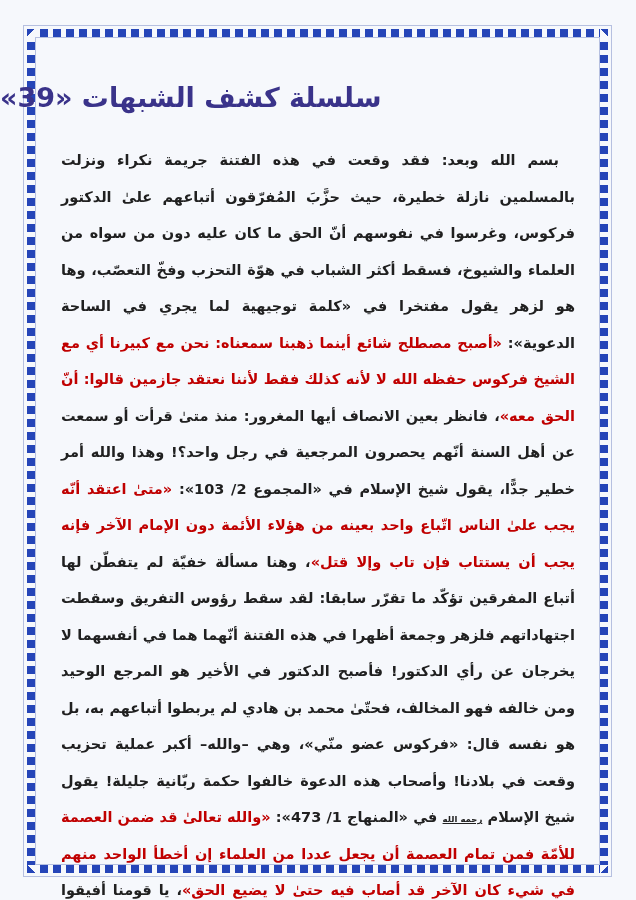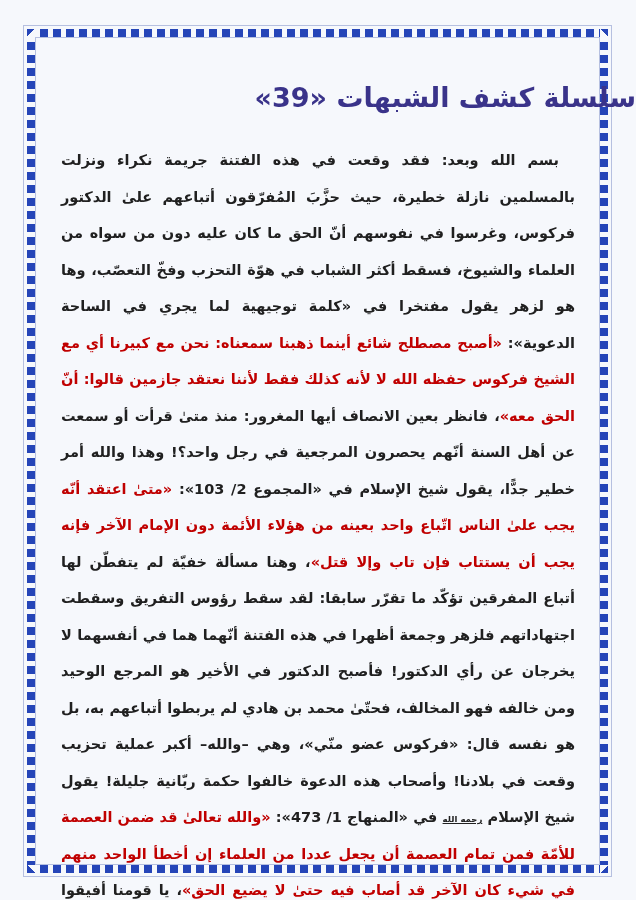--- a/index.html
+++ b/index.html
@@ -38,21 +38,21 @@
   .b-left{left:3px;}
   .b-right{right:3px;}
   .b-corner{position:absolute;width:8px;height:8px;}
   .c-tl{left:3px;top:3px;background:linear-gradient(135deg,var(--blue) 50%,transparent 50%),var(--bg);}
   .c-tr{right:3px;top:3px;background:linear-gradient(225deg,var(--blue) 50%,transparent 50%),var(--bg);}
   .c-bl{left:3px;bottom:3px;background:linear-gradient(45deg,var(--blue) 50%,transparent 50%),var(--bg);}
   .c-br{right:3px;bottom:3px;background:linear-gradient(315deg,var(--blue) 50%,transparent 50%),var(--bg);}
   
   .doc-title{
     position:absolute;left:0;right:0;top:82px;
-    margin:0;text-align:right;
+    margin:0;text-align:left;
     font-size:27px;font-weight:bold;
     color:var(--title);
     letter-spacing:0;
   }
   
   .doc-body{
     position:absolute;right:61px;left:61px;top:142px;
     direction:rtl;
     text-align:justify;
     font-size:14.5px;font-weight:bold;

